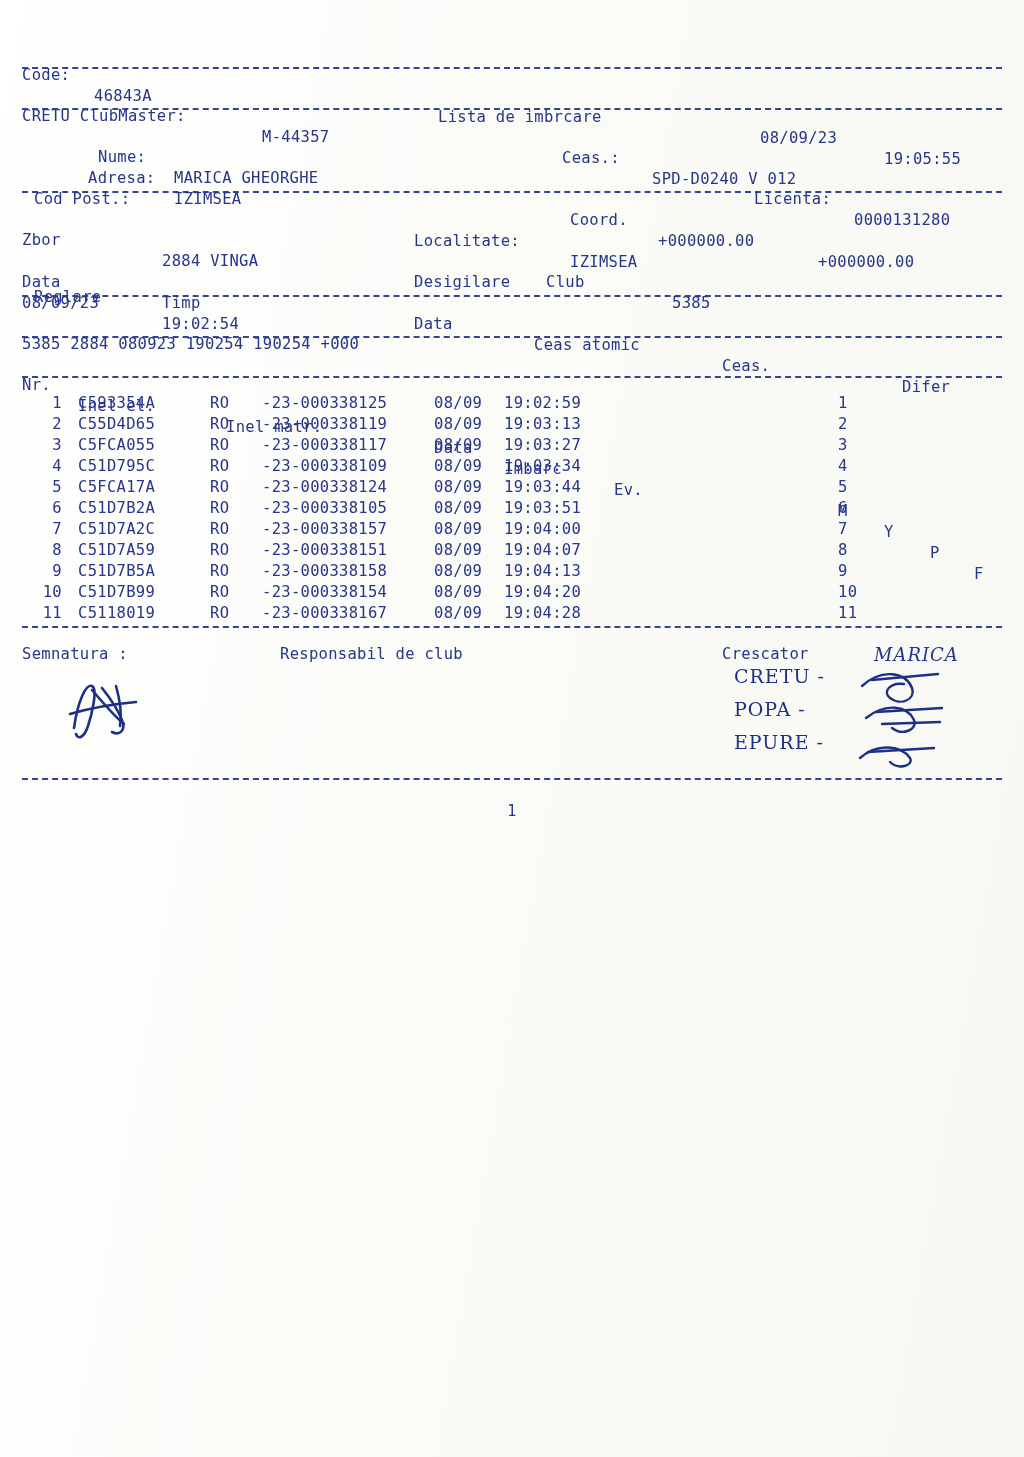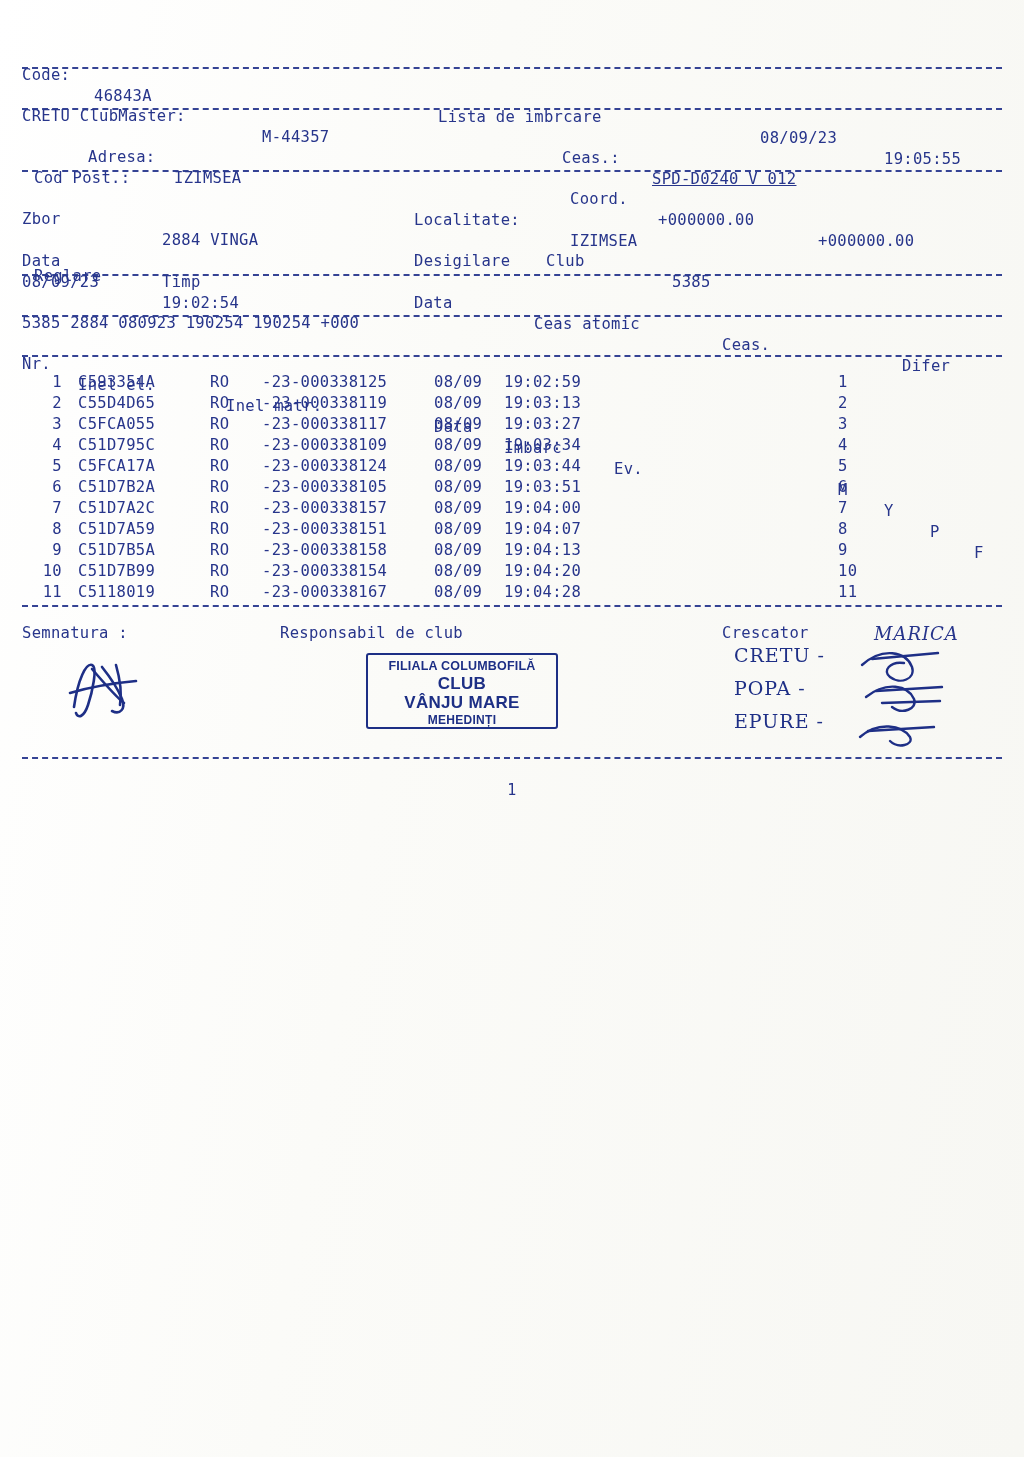--- a/index.html
+++ b/index.html
@@ -131,25 +131,31 @@
         <span class="abs" style="left:738px;">08/09/23</span>
         <span class="abs" style="left:862px;">19:05:55</span>
       </div>
 
       <div class="dash"></div>
 
       <div class="row">
         <span class="abs" style="left:0px;">CRETU ClubMaster:</span>
         <span class="abs" style="left:240px;">M-44357</span>
         <span class="abs" style="left:540px;">Ceas.:</span>
-        <span class="abs" style="left:630px;text-decoration:underline;">SPD-D0240 V 012</span>
-      </div>
-
-      <div class="dash"></div>
-
+        <span class="abs" style="left:630px;">SPD-D0240 V 012</span>
+      </div>
+
+      <div class="dash"></div>
+
+      <div class="row">
+        <span class="abs" style="left:76px;">Nume:</span>
+        <span class="abs" style="left:152px;">MARICA GHEORGHE</span>
+        <span class="abs" style="left:732px;">Licenta:</span>
+        <span class="abs" style="left:832px;">0000131280</span>
+      </div>
 
       <div class="row">
         <span class="abs" style="left:66px;">Adresa:</span>
         <span class="abs" style="left:152px;">IZIMSEA</span>
         <span class="abs" style="left:548px;">Coord.</span>
         <span class="abs" style="left:636px;">+000000.00</span>
         <span class="abs" style="left:796px;">+000000.00</span>
       </div>
 
       <div class="row">
@@ -235,26 +241,20 @@
         <svg class="sig-left" width="130" height="80" viewBox="0 0 130 80">
           <g fill="none" stroke="#1e2f86" stroke-width="2.6" stroke-linecap="round">
             <path d="M12,58 C16,30 24,14 30,16 C36,18 30,44 26,56 C22,68 16,70 14,64"></path>
             <path d="M30,20 C42,34 54,48 62,54"></path>
             <path d="M40,18 C48,28 56,40 60,50 C64,60 58,66 50,62"></path>
             <path d="M8,44 C28,38 52,34 74,32"></path>
             <path d="M54,16 C58,30 60,44 58,56"></path>
           </g>
         </svg>
 
-        <div class="stamp">
-          <div class="l1">FILIALA COLUMBOFILĂ</div>
-          <div class="l2">CLUB</div>
-          <div class="l3">VÂNJU MARE</div>
-          <div class="l4">MEHEDINȚI</div>
-        </div>
 
         <div class="names hand">
           <div>CRETU -</div>
           <div>POPA -</div>
           <div>EPURE -</div>
         </div>
 
         <svg class="scribble" style="left:820px; top:18px;" width="180" height="110" viewBox="0 0 180 110">
           <g fill="none" stroke="#1e2f86" stroke-width="2.4" stroke-linecap="round">
             <path d="M20,24 C40,6 64,10 70,26 C74,38 58,44 48,36 C40,30 48,20 62,22"></path>

